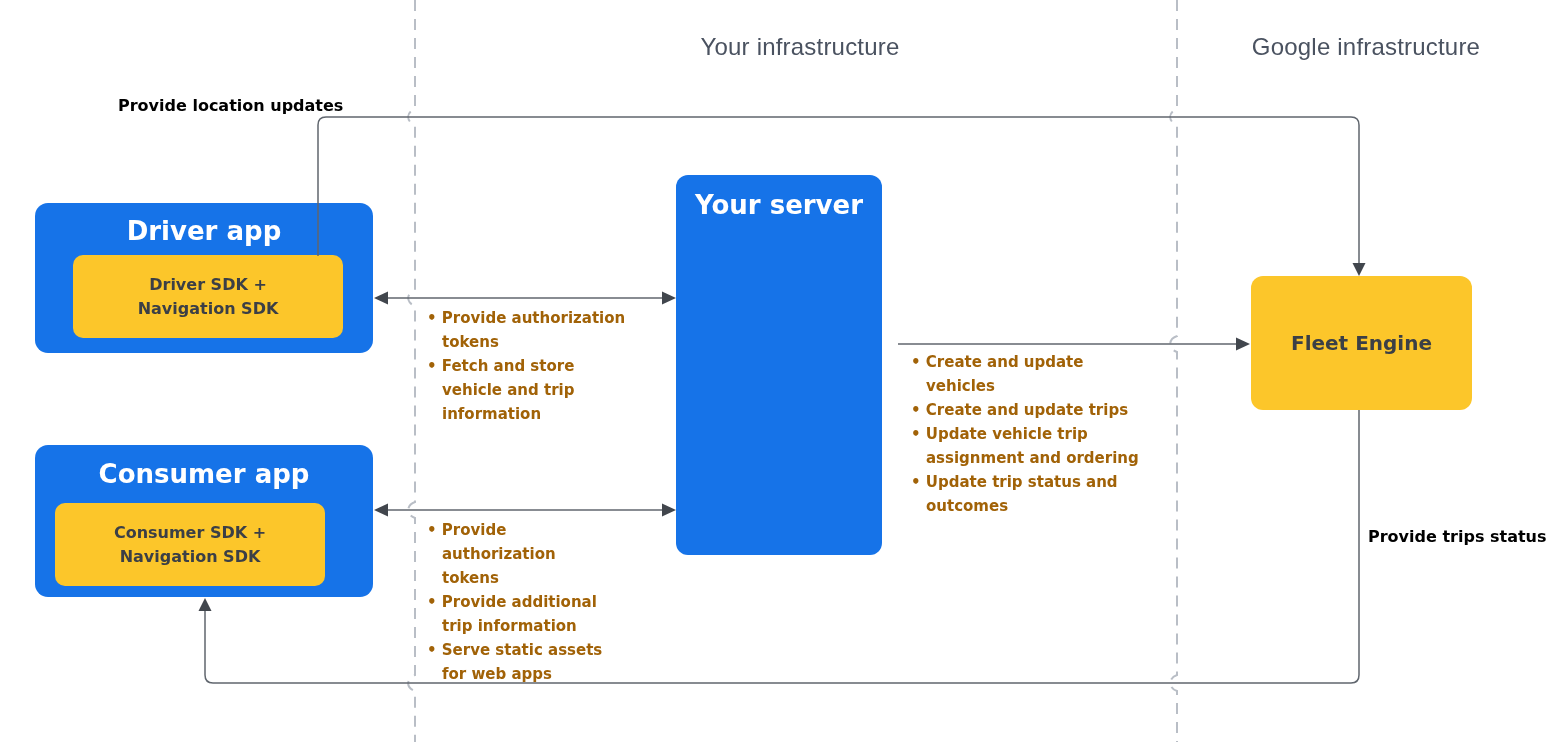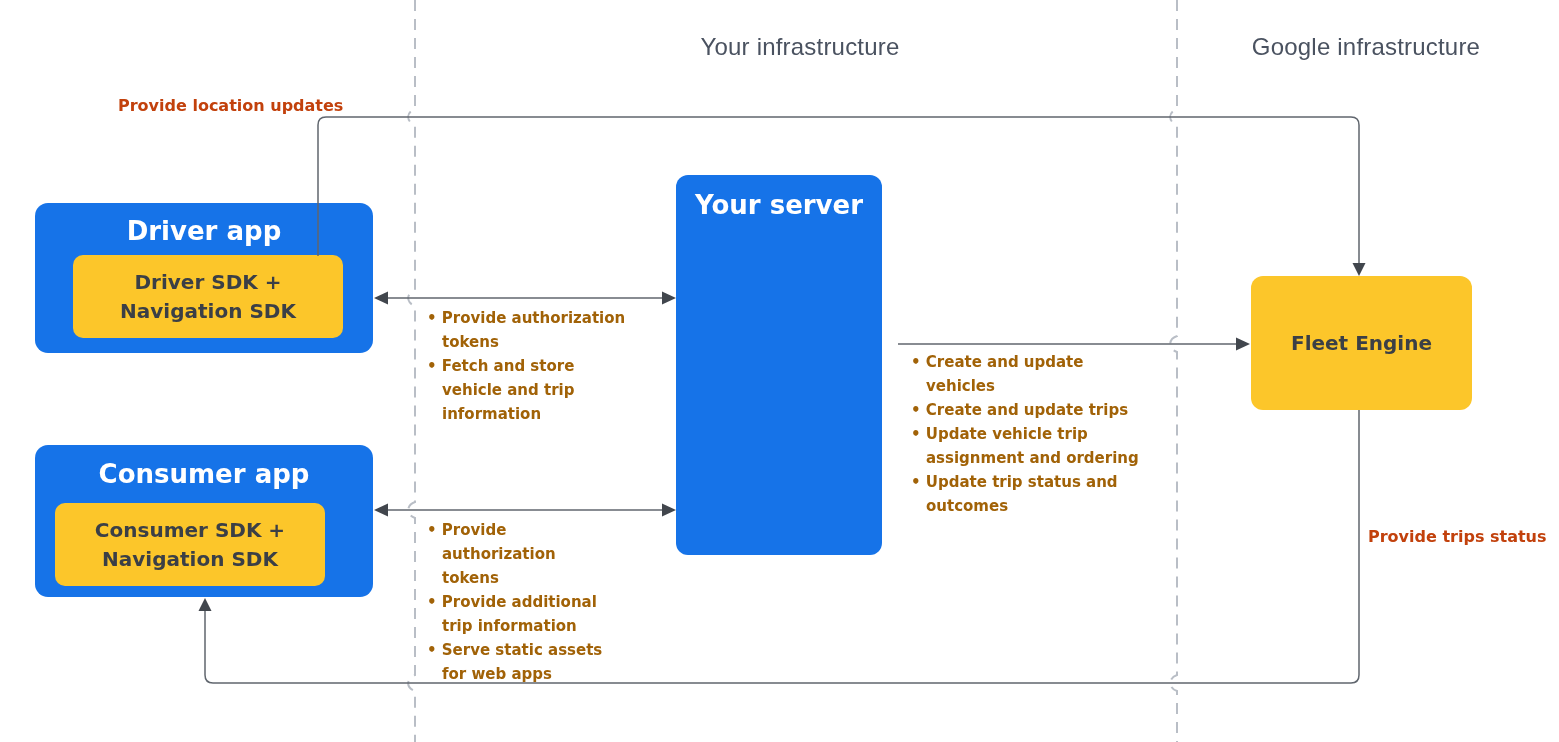--- a/index.html
+++ b/index.html
@@ -13,31 +13,31 @@
   }
   .node{position:absolute;box-sizing:border-box;}
   .node-blue{background:#1673e8;border-radius:13px;}
   .node-title{
     color:#ffffff;font-weight:700;font-size:26px;text-align:center;
     font-family:"DejaVu Sans","Liberation Sans",sans-serif;
   }
   .inner-yellow{
     position:absolute;background:#fcc62a;border-radius:10px;
     display:flex;flex-direction:column;align-items:center;justify-content:center;
-    color:#3b3f46;font-weight:700;font-size:20px;line-height:1.45;
+    color:#3b3f46;font-weight:700;font-size:16px;line-height:1.45;
     font-family:"DejaVu Sans","Liberation Sans",sans-serif;text-align:center;
   }
   .fleet{
     position:absolute;background:#fcc62a;border-radius:12px;
     display:flex;align-items:center;justify-content:center;
     color:#3b3f46;font-weight:700;font-size:20px;
     font-family:"DejaVu Sans","Liberation Sans",sans-serif;
   }
   .flow-label{
-    position:absolute;font-size:16px;font-weight:700;color:#c2410c;
+    position:absolute;font-size:16px;font-weight:700;color:#000000;
     font-family:"DejaVu Sans","Liberation Sans",sans-serif;white-space:nowrap;
   }
   .bullets{
     position:absolute;font-size:15px;font-weight:700;color:#a16207;
     line-height:24px;font-family:"DejaVu Sans","Liberation Sans",sans-serif;
   }
   .bullets .bullet{padding-left:15px;text-indent:-15px;}
   .bullets .bullet::before{content:"\2022\00a0";}
   svg.wires{position:absolute;left:0;top:0;pointer-events:none;}
   .wire{fill:none;stroke:#60666e;stroke-width:1.5;}

